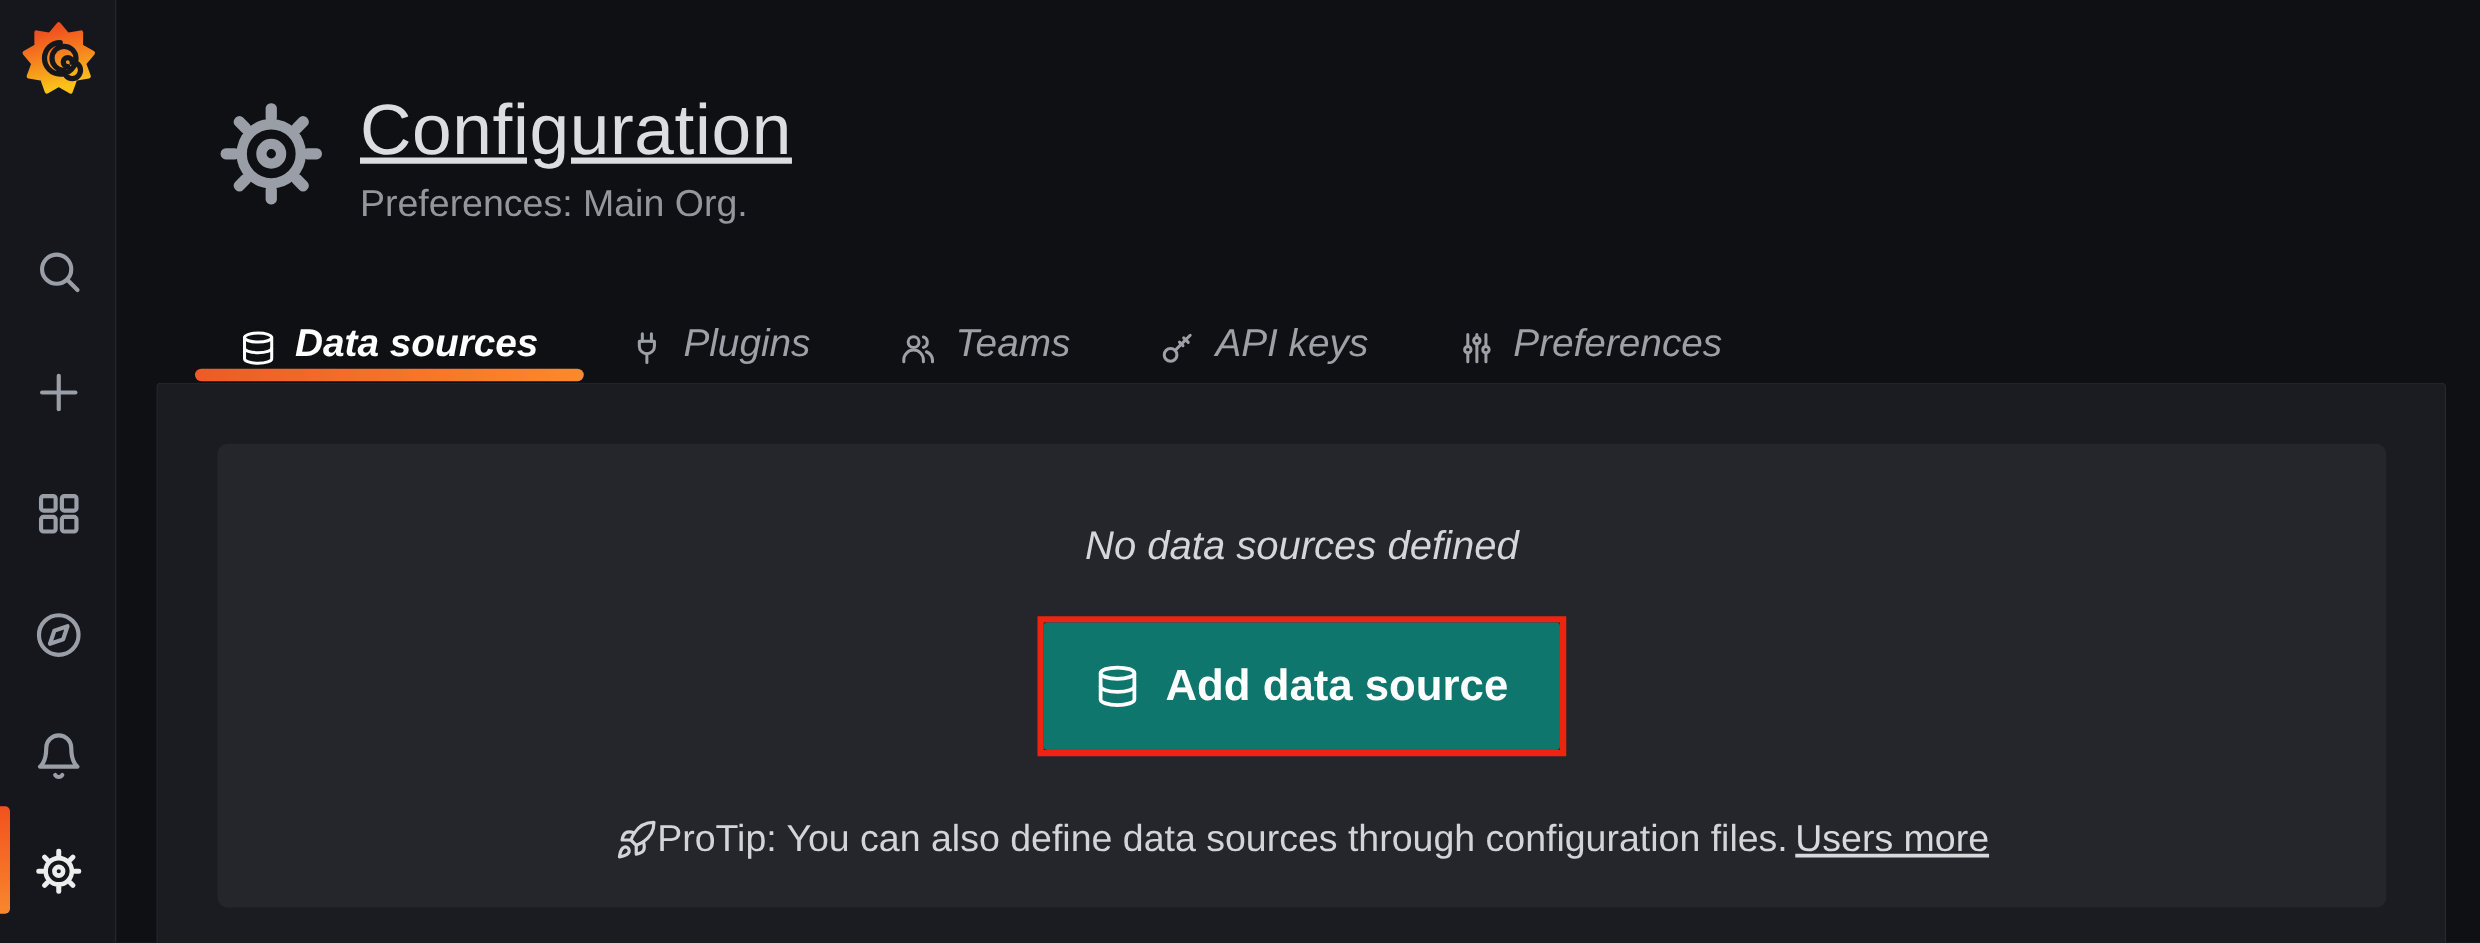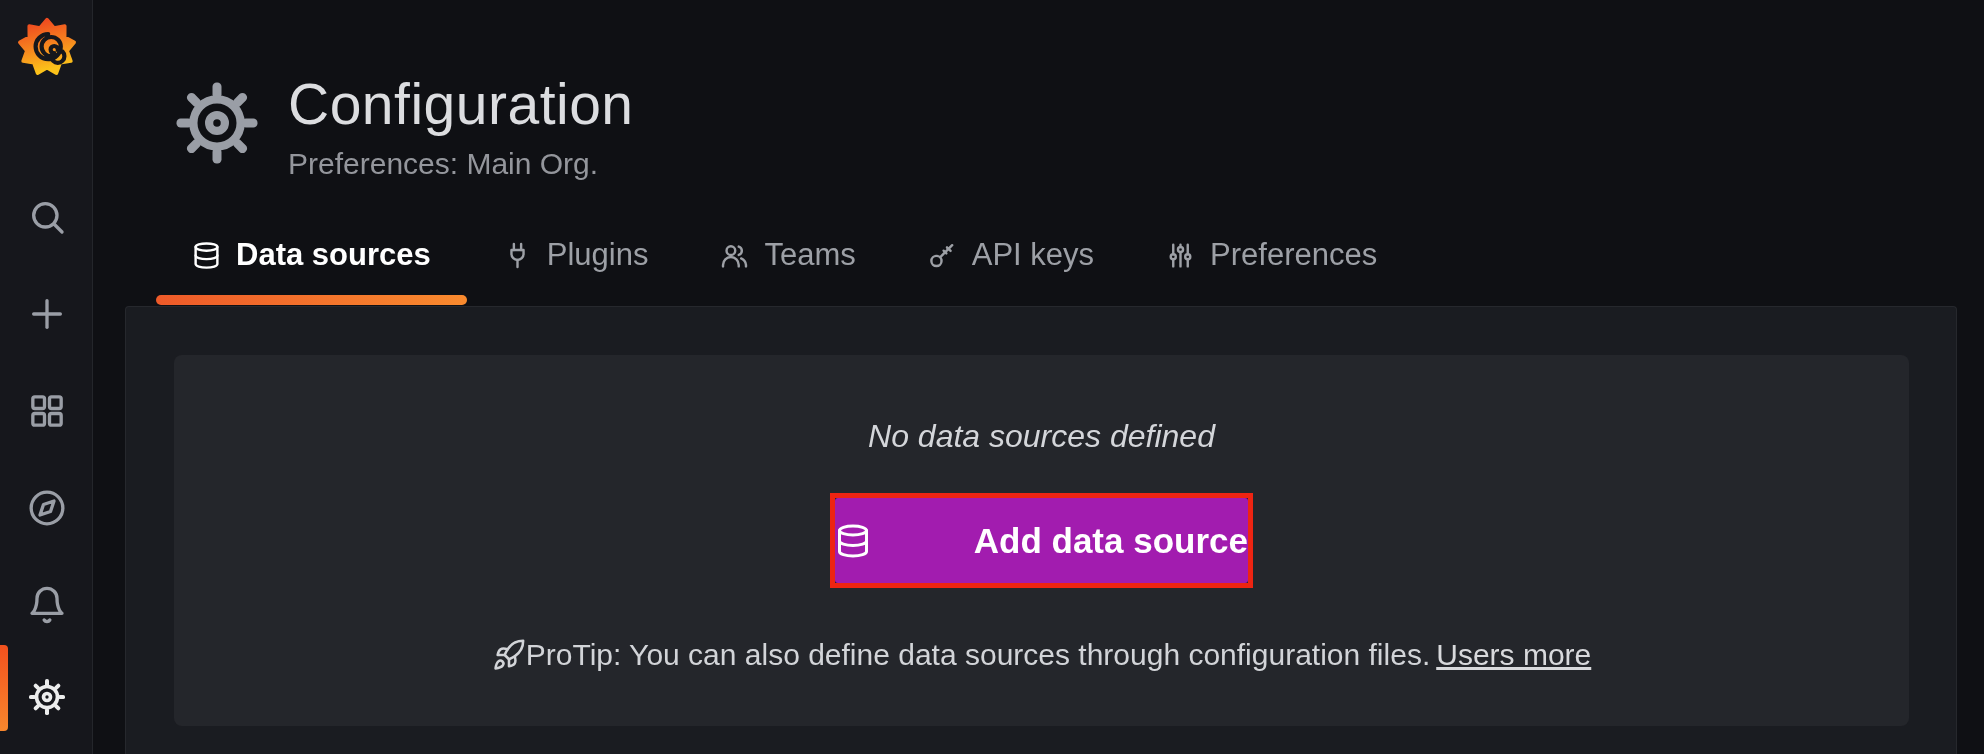--- a/index.html
+++ b/index.html
@@ -32,32 +32,32 @@
     background:linear-gradient(180deg,#f2511e 0%,#f8872d 100%);
     border-radius:0 4px 4px 0;
   }
 
   
   .main { position:absolute; left:94px; top:0; right:0; bottom:0; }
 
   .header-icon { position:absolute; left:78px; top:78px; width:90px; height:90px; color:#9a9ea6; }
   .page-title {
     position:absolute; left:194px; top:70px;
-    font-size:57px; line-height:68px; font-weight:400; color:#dcdde0; letter-spacing:.5px;
+    font-size:57px; line-height:68px; font-weight:400; color:#dcdde0; letter-spacing:.5px;text-decoration:underline;
   }
   .page-subtitle {
     position:absolute; left:194px; top:146px;
     font-size:30px; line-height:36px; color:#94969c;
   }
 
   
   .tabbar { position:absolute; left:62px; top:229px; height:76px; display:flex; }
   .tab {
-    position:relative; display:flex; align-items:center; gap:15px;
-    padding:0 36px 24px 36px; font-size:31px; color:#9da0a6; cursor:pointer; white-space:nowrap;
+    position:relative; display:flex; align-items:flex-end; gap:15px;
+    padding:0 36px 12px 36px; font-size:31px; color:#9da0a6; cursor:pointer; white-space:nowrap;font-style:italic;
   }
   .tab svg { width:29px; height:29px; flex:none; }
   .tab.active { color:#ffffff; font-weight:bold; }
   .tab.active::after {
     content:""; position:absolute; left:0; right:0; bottom:0; height:10px;
     border-radius:5px;
     background:linear-gradient(90deg,#ee5a29 0%,#f98a2e 100%);
   }
 
   
@@ -72,23 +72,23 @@
     display:flex; flex-direction:column; align-items:center;
   }
   .empty-msg {
     margin-top:61px; font-size:32px; line-height:40px;
     font-style:italic; color:#d4d6da;
   }
   .btn-annotation {
     margin-top:37px; border:5px solid #ee2412; flex:none;
   }
   .add-btn {
-    width:413px; height:85px; border:none; cursor:pointer;
-    background:#a21caf; border-radius:3px;
-    display:flex; align-items:center; justify-content:space-between; gap:20px;
+    width:413px; height:102px; border:none; cursor:pointer;
+    background:#0f766e; border-radius:3px;
+    display:flex; align-items:center; justify-content:center; gap:20px;
     color:#ffffff; font-family:"Liberation Sans", sans-serif;
     font-size:35px; font-weight:bold;
   }
   .add-btn svg { width:36px; height:36px; }
   .protip {
     margin-top:48px; display:flex; align-items:center; 
     font-size:30px; line-height:38px; color:#d2d4d8;
   }
   .protip svg { width:34px; height:34px; flex:none; color:#d2d4d8; }
   .protip-link { color:#d8d9dc; text-decoration:underline; cursor:pointer; margin-left:6px; }

